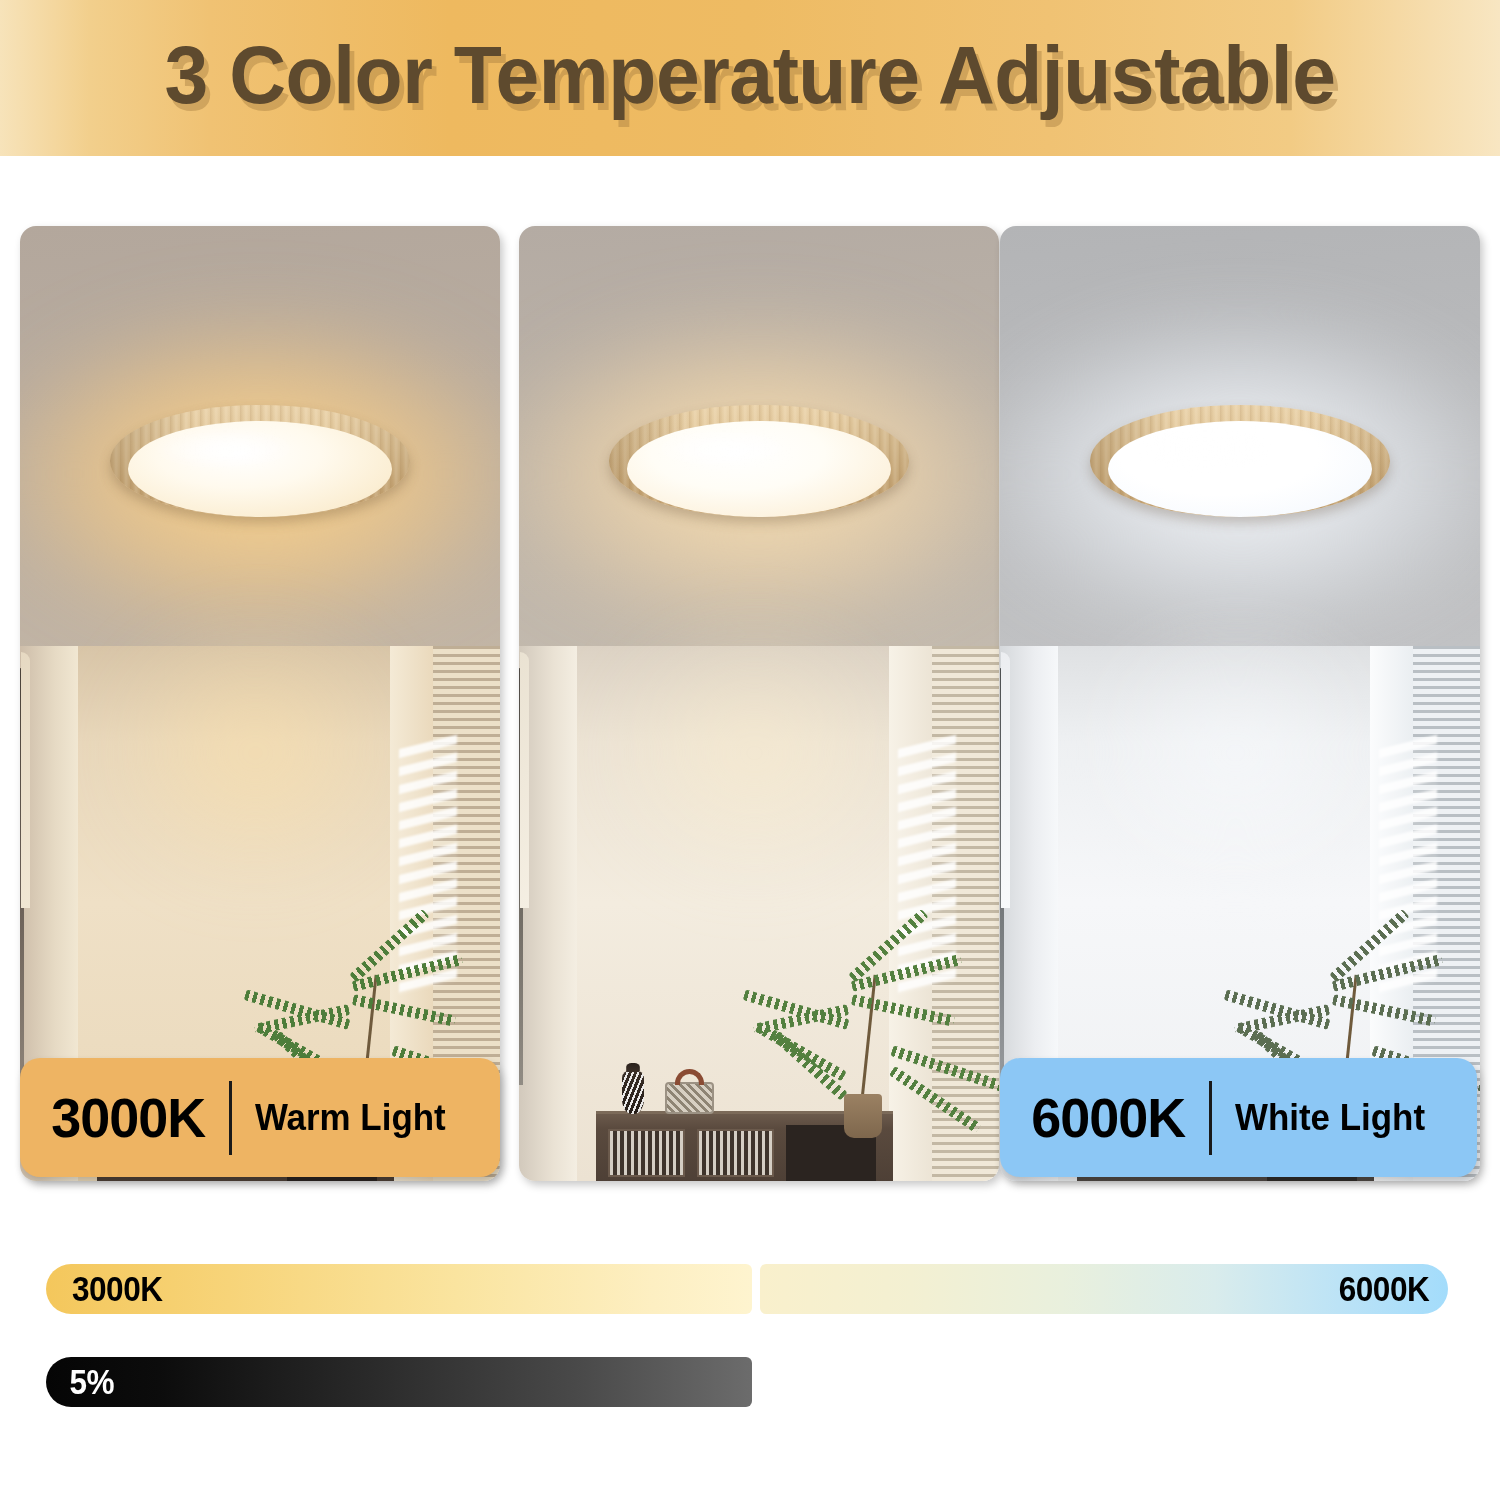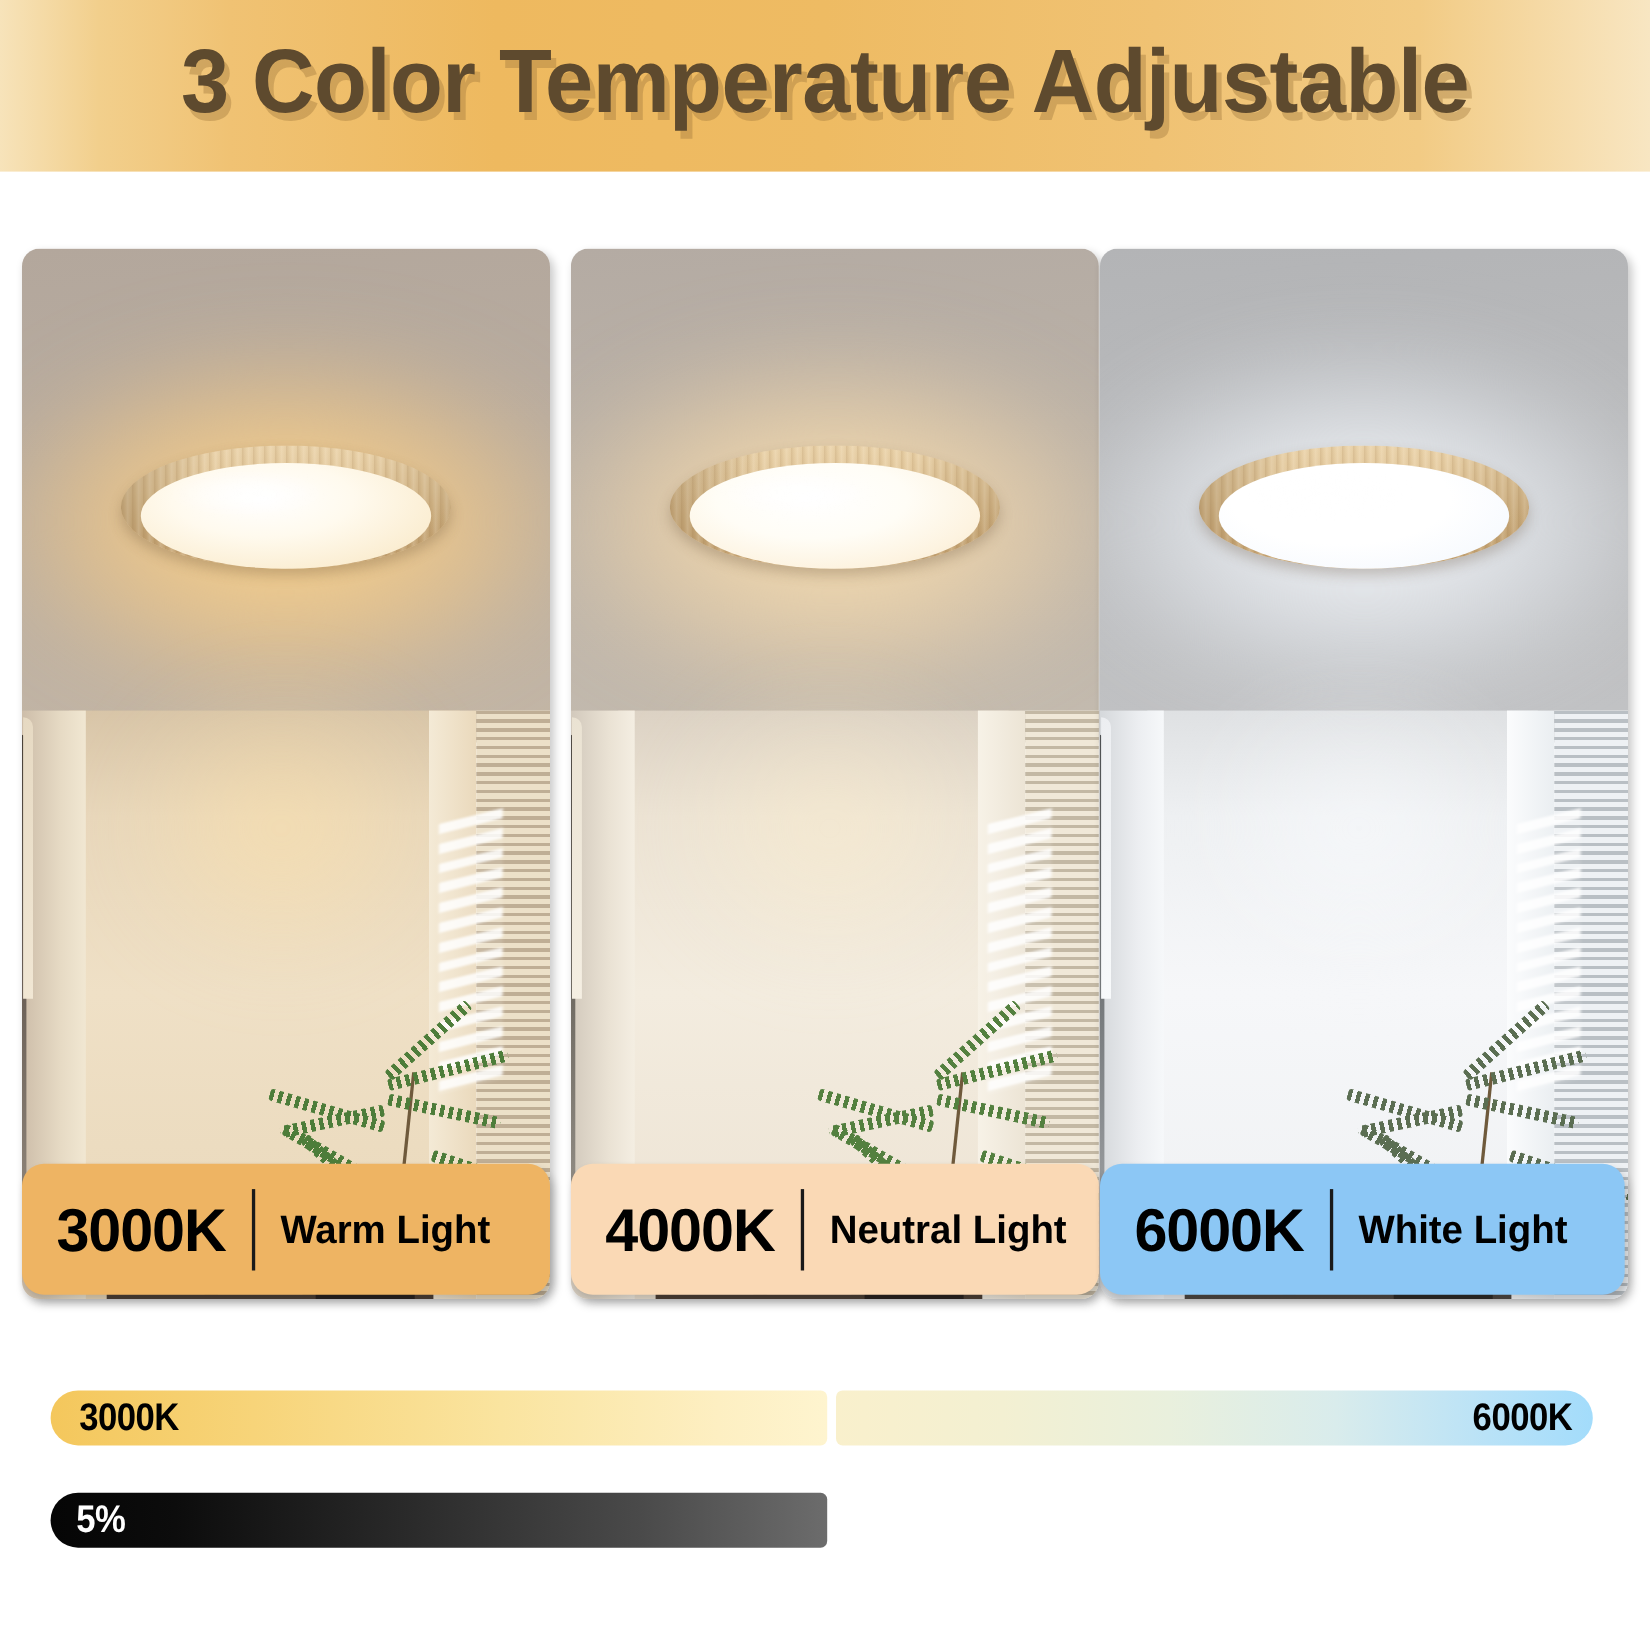--- a/index.html
+++ b/index.html
@@ -429,25 +429,20 @@
       </div>
     </div>
   </div>
 
   <div class="badge" id="badge-1" style="background:#eeb463;">
     <div class="badge-k">3000K</div>
     <div class="badge-sep"></div>
     <div class="badge-name">Warm Light</div>
   </div>
 
-  <div class="badge" id="badge-2" style="background:#fad9b5;">
-    <div class="badge-k">4000K</div>
-    <div class="badge-sep"></div>
-    <div class="badge-name">Neutral Light</div>
-  </div>
 
   <div class="badge" id="badge-3" style="background:#8cc7f5;">
     <div class="badge-k">6000K</div>
     <div class="badge-sep"></div>
     <div class="badge-name">White Light</div>
   </div>
 
   <div class="bar bar-left" id="ct-bar-left">
     <span class="bar-label lbl-left lbl-dark">3000K</span>
   </div>

